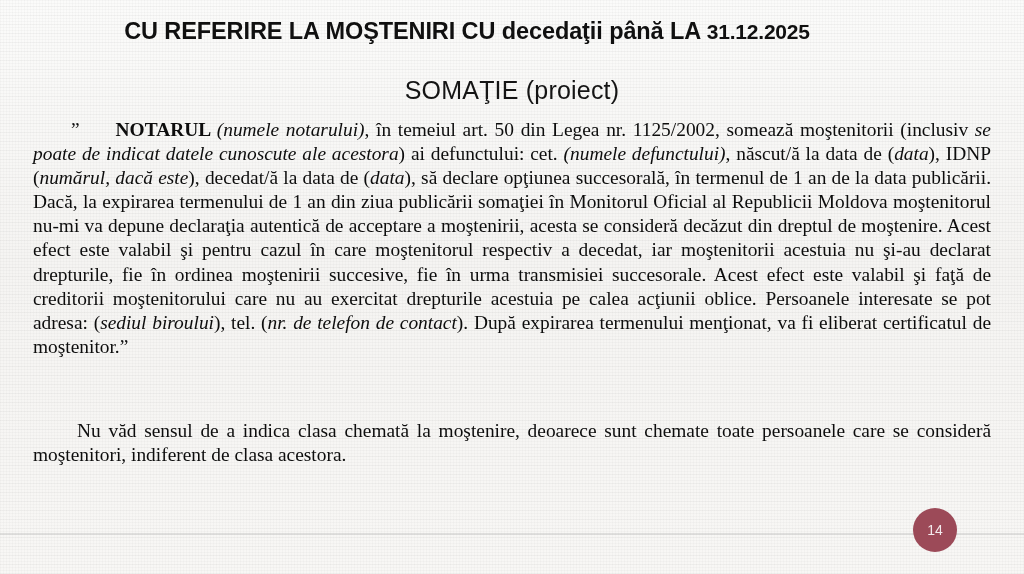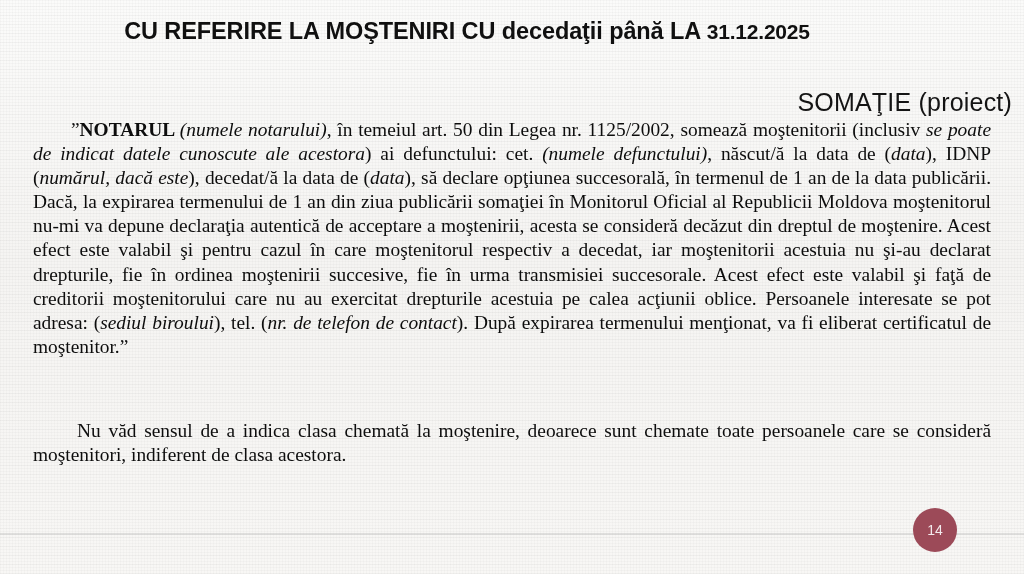--- a/index.html
+++ b/index.html
@@ -69,27 +69,26 @@
 
   
   .subtitle-block {
     position: absolute;
     top: 76px;
     left: 0;
     width: 1024px;
     text-align: center;
   }
   .slide-subtitle {
-    margin: 12px;
+    margin: 0;
     font-family: "Liberation Sans", "DejaVu Sans", sans-serif;
     font-weight: 400;
     font-size: 25px;
     letter-spacing: 0.2px;
     color: #141414;
-    text-align: right;
   }
 
   
   .body-block {
     position: absolute;
     top: 118px;
     left: 33px;
     width: 958px;
   }
   p.para {
@@ -101,21 +100,21 @@
     color: #0d0d0d;
     hyphens: none;
   }
   p.para-quote {
     text-indent: 38px;
   }
   p.para-note {
     margin-top: 60px;
     text-indent: 44px;
   }
-  b, .b { font-weight: 700; }
+  b, .b { font-weight: 700; margin-left: 36px; }
   i, .i { font-style: italic; }
   .bi { font-weight: 400; font-style: italic; }
 
   
   .footer-rule {
     position: absolute;
     left: 0;
     top: 533px;
     width: 1024px;
     height: 2px;

